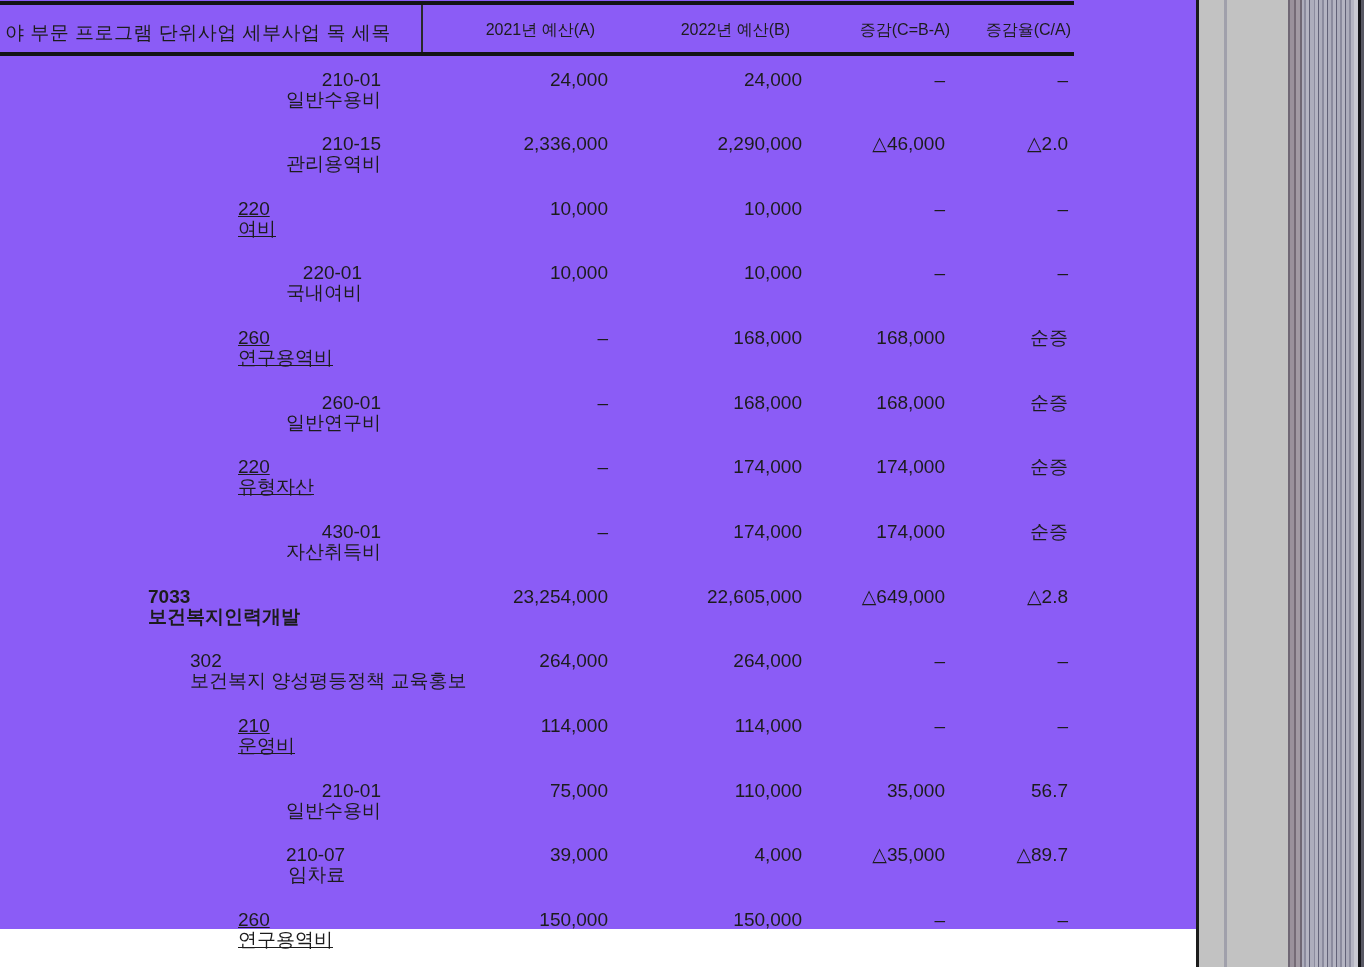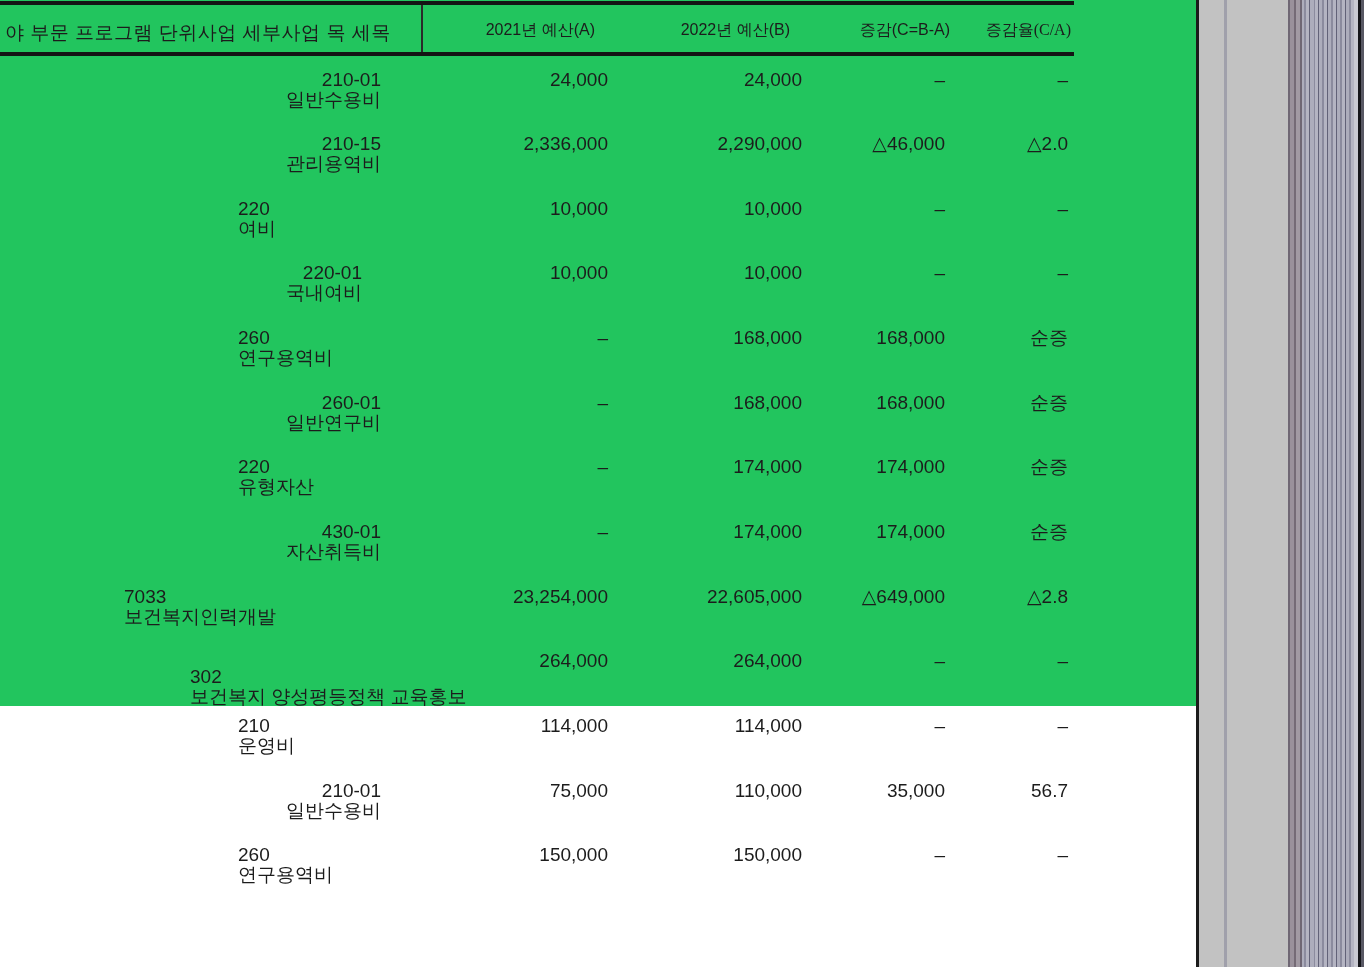--- a/index.html
+++ b/index.html
@@ -8,43 +8,43 @@
     background: #ffffff;
     font-family: "Liberation Sans", "DejaVu Sans", sans-serif;
     color: #1c1c1c;
     overflow: hidden;
   }
   .screen { position: relative; width: 1364px; height: 967px; }
 
   
   .page {
     position: absolute; left: 0; top: 0;
-    width: 1196px; height: 706px;
-    background: #22c55e;
+    width: 1196px; height: 929px;
+    background: #8b5cf6;
   }
 
   
   .thead { position: absolute; left: 0; top: 0; width: 1074px; height: 57px; }
   .rule-top    { position: absolute; left: 0; top: 1px;  width: 1074px; height: 4px; background: #141414; }
   .rule-bottom { position: absolute; left: 0; top: 52px; width: 1074px; height: 4px; background: #141414; }
   .vdiv        { position: absolute; left: 421px; top: 5px; width: 2px; height: 47px; background: #2a2a2a; }
   .hlabel { position: absolute; left: 5px; top: 20px; font-size: 19px; white-space: nowrap; letter-spacing: 0.5px; }
   .hcol   { position: absolute; top: 20px; font-size: 16px; text-align: right; white-space: nowrap; }
   .h1 { left: 420px; width: 175px; }
   .h2 { left: 620px; width: 170px; }
   .h3 { left: 815px; width: 135px; }
-  .h4 { left: 955px; width: 116px; font-family: Liberation Serif, serif; }
+  .h4 { left: 955px; width: 116px; }
 
   
   .tbody { position: absolute; left: 0; top: 57.5px; width: 1074px; }
   .row { position: relative; height: 64.65px; }
   .item { position: absolute; top: 12px; font-size: 19px; line-height: 20px; white-space: nowrap; }
-  .lvl-1 { left: 124px; }
-  .lvl-2 { left: 190px; margin-top: 16px; }
-  .lvl-3 { left: 238px; }
+  .lvl-1 { left: 148px; font-weight: bold; }
+  .lvl-2 { left: 190px; }
+  .lvl-3 { left: 238px; text-decoration: underline; }
   .lvl-4 { left: 286px; text-align: right; }
   .val { position: absolute; top: 12px; font-size: 19px; line-height: 20px; text-align: right; white-space: nowrap; }
   .v1 { left: 420px; width: 188px; }
   .v2 { left: 630px; width: 172px; }
   .v3 { left: 810px; width: 135px; }
   .v4 { left: 950px; width: 118px; }
 
   
   .page-right-border { position: absolute; left: 1196px; top: 0; width: 3px; height: 967px; background: #1b1b1b; }
   .gutter { position: absolute; left: 1199px; top: 0; width: 89px; height: 967px; background: #c2c2c2; }
@@ -192,20 +192,30 @@
           <div class="item lvl-4">
             <div>210-01</div>
             <div>일반수용비</div>
           </div>
           <div class="val v1">75,000</div>
           <div class="val v2">110,000</div>
           <div class="val v3">35,000</div>
           <div class="val v4">56.7</div>
         </div>
         <div class="row">
+          <div class="item lvl-4">
+            <div>210-07</div>
+            <div>임차료</div>
+          </div>
+          <div class="val v1">39,000</div>
+          <div class="val v2">4,000</div>
+          <div class="val v3">△35,000</div>
+          <div class="val v4">△89.7</div>
+        </div>
+        <div class="row">
           <div class="item lvl-3">
             <div>260</div>
             <div>연구용역비</div>
           </div>
           <div class="val v1">150,000</div>
           <div class="val v2">150,000</div>
           <div class="val v3">–</div>
           <div class="val v4">–</div>
         </div>
       </div>

